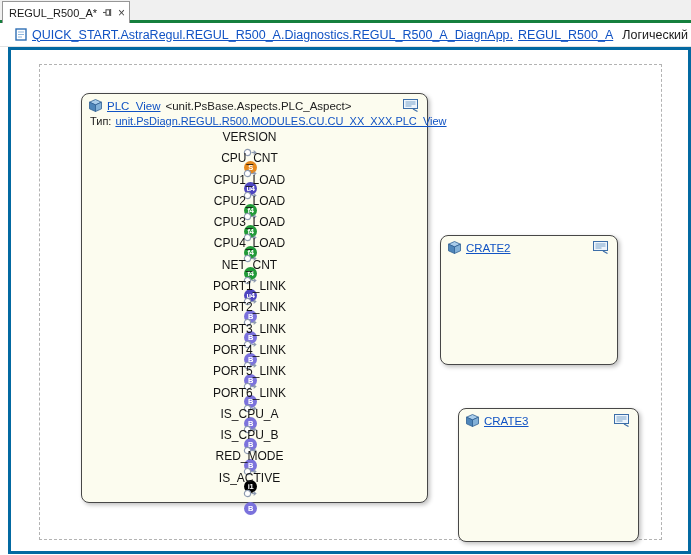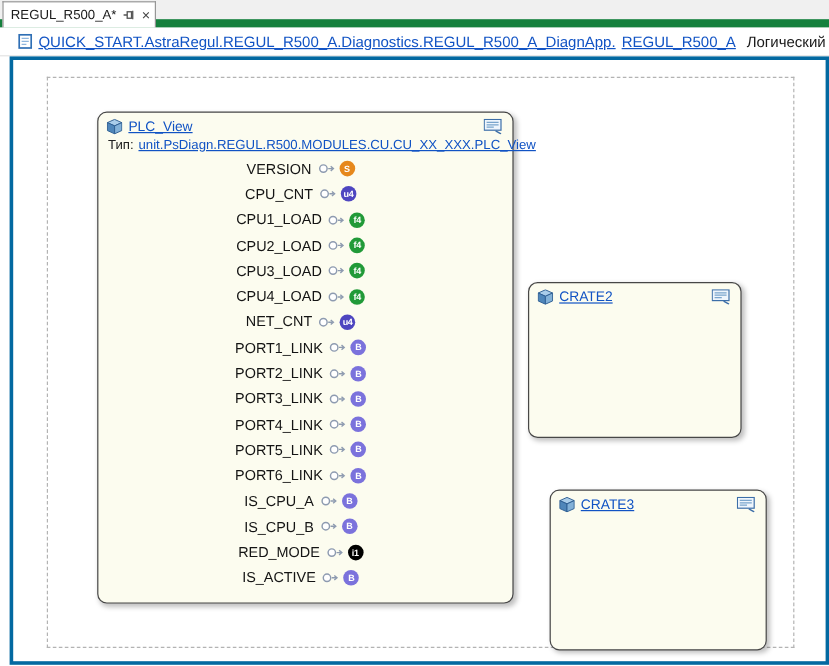--- a/index.html
+++ b/index.html
@@ -8,21 +8,21 @@
     position: relative;
     font-family: "Liberation Sans", sans-serif;
     background: #ffffff;
     overflow: hidden;
   }
 
   
   .tabbar {
     position: absolute; top: 0; left: 0; width: 691px; height: 23px;
     background: #f0f0f0;
-    border-bottom: 7px solid #15803d;
+    border-bottom: 3px solid #15803d;
   }
   .tab {
     position: absolute; left: 2px; top: 1px; height: 22px; width: 128px;
     background: #ffffff;
     border: 1px solid #969696; border-bottom: none;
     display: flex; align-items: center; gap: 5px;
     padding: 0 6px;
     font-size: 11px; color: #1a1a1a;
   }
   .tab-title { white-space: nowrap; }
@@ -77,23 +77,23 @@
     padding: 2px 19px 3px 8px;
     font-size: 11px; color: #222;
     white-space: nowrap;
   }
   .aspect-text { color: #222; white-space: nowrap; }
 
   
   .io-list { padding-right: 8px; }
   .io-row {
     height: 21.3px;
-    display: flex; align-items: center; justify-content: center;
+    display: flex; align-items: center; justify-content: space-between;
     gap: 3px;
-    font-size: 12px; color: #141414;
+    font-size: 12px; color: #141414; flex-direction: column;
   }
   .io-label { margin-right: 2px; white-space: nowrap; }
   .badge {
     width: 13px; height: 13px; border-radius: 50%;
     color: #fff; font-size: 7.5px; font-weight: bold;
     display: inline-flex; align-items: center; justify-content: center;
     letter-spacing: -0.3px;
     flex: 0 0 13px;
   }
   .connector { display: inline-flex; align-items: center; }
@@ -134,20 +134,21 @@
   <div class="block plc-block">
     <div class="block-header">
       <span class="icon">
         <svg width="13" height="13" viewBox="0 0 13 13">
           <polygon points="6.5,0.5 12.5,3.2 6.5,5.9 0.5,3.2" fill="#aacdea" stroke="#2f5f93" stroke-width="0.8"></polygon>
           <polygon points="0.5,3.2 6.5,5.9 6.5,12.5 0.5,9.8" fill="#4f86ba" stroke="#2f5f93" stroke-width="0.8"></polygon>
           <polygon points="12.5,3.2 6.5,5.9 6.5,12.5 12.5,9.8" fill="#83b1d8" stroke="#2f5f93" stroke-width="0.8"></polygon>
         </svg>
       </span>
       <span class="link">PLC_View</span>
+      <span class="aspect-text">&lt;unit.PsBase.Aspects.PLC_Aspect&gt;</span>
       <span class="spacer"></span>
       <span class="icon">
         <svg width="17" height="13" viewBox="0 0 17 13">
           <rect x="0.5" y="0.5" width="14" height="9" fill="#eef5fc" stroke="#3c6ea8"></rect>
           <path d="M2.5 3 h10 M2.5 5 h10 M2.5 7 h6" stroke="#7aa5cc" stroke-width="1"></path>
           <path d="M10 10 l4.5 2.5" stroke="#3c6ea8" stroke-width="1.2"></path>
         </svg>
       </span>
     </div>
     <div class="block-subheader">

